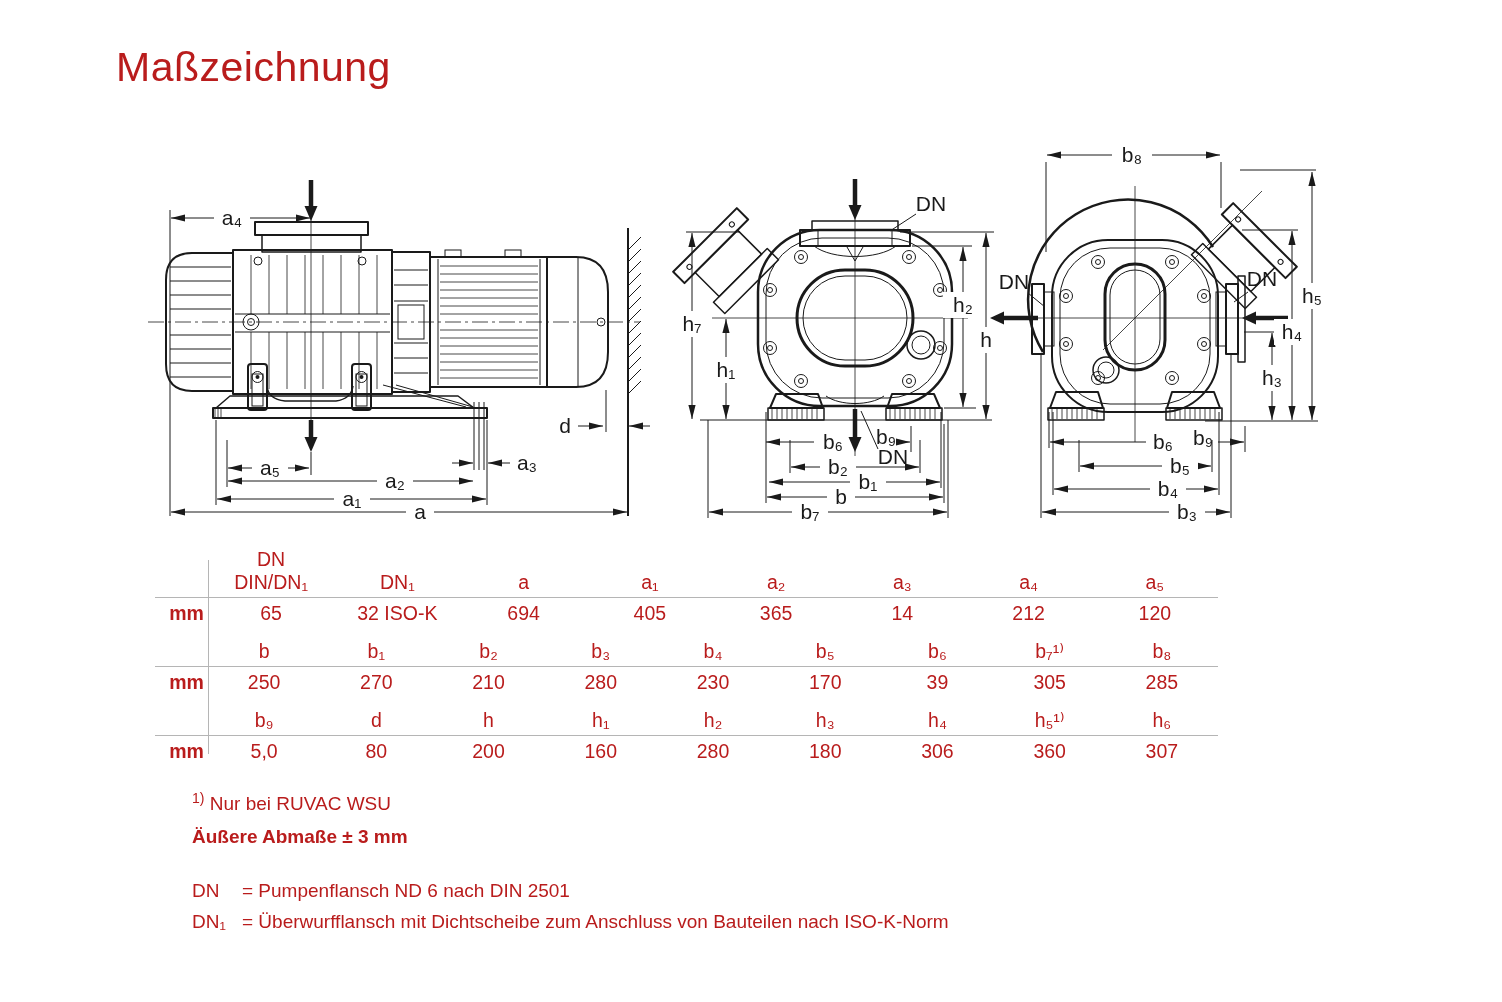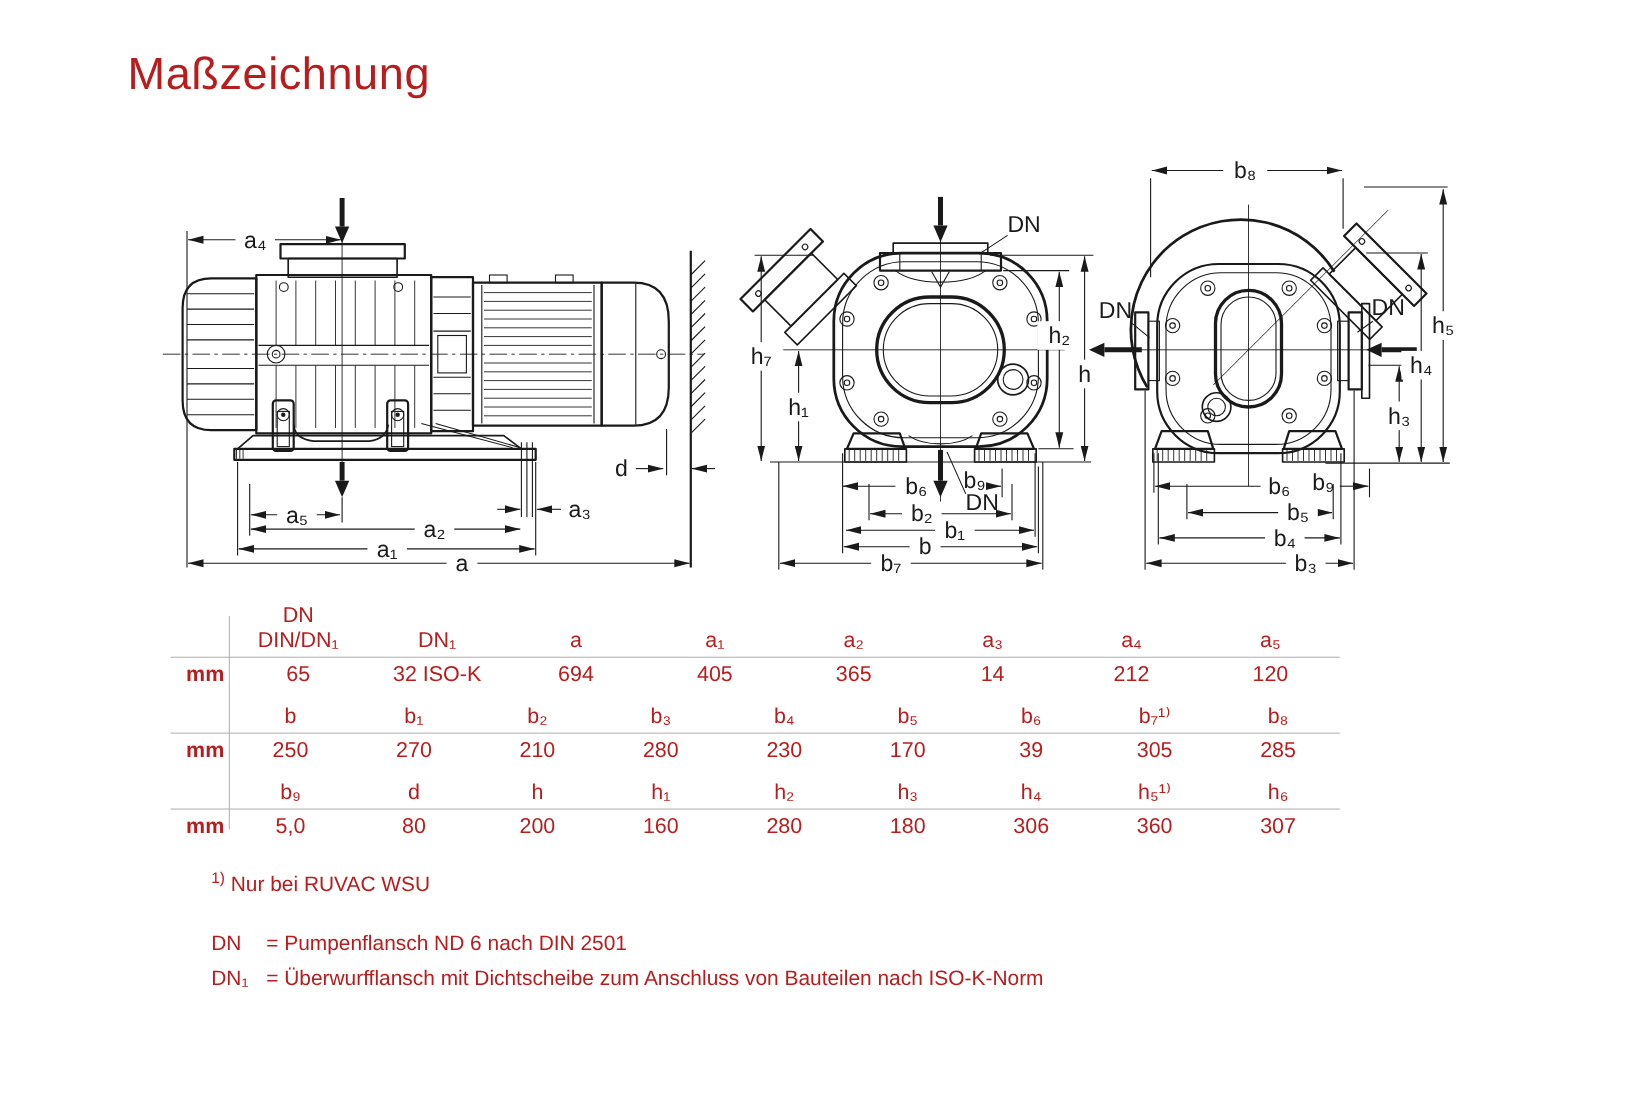--- a/index.html
+++ b/index.html
@@ -470,20 +470,21 @@
       <div>360</div>
       <div>307</div>
     </div>
   </div>
 
   <div class="notes">
     <div>
       <span class="fnsup">1)</span>
       <span>Nur bei RUVAC WSU</span>
     </div>
+    <div class="fnbold">Äußere Abmaße ± 3 mm</div>
     <div class="dnblock">
       <div class="dnrow">
         <span>DN</span>
         <span>= Pumpenflansch ND 6 nach DIN 2501</span>
       </div>
       <div class="dnrow">
         <span>DN₁</span>
         <span>= Überwurfflansch mit Dichtscheibe zum Anschluss von Bauteilen nach ISO-K-Norm</span>
       </div>
     </div>

